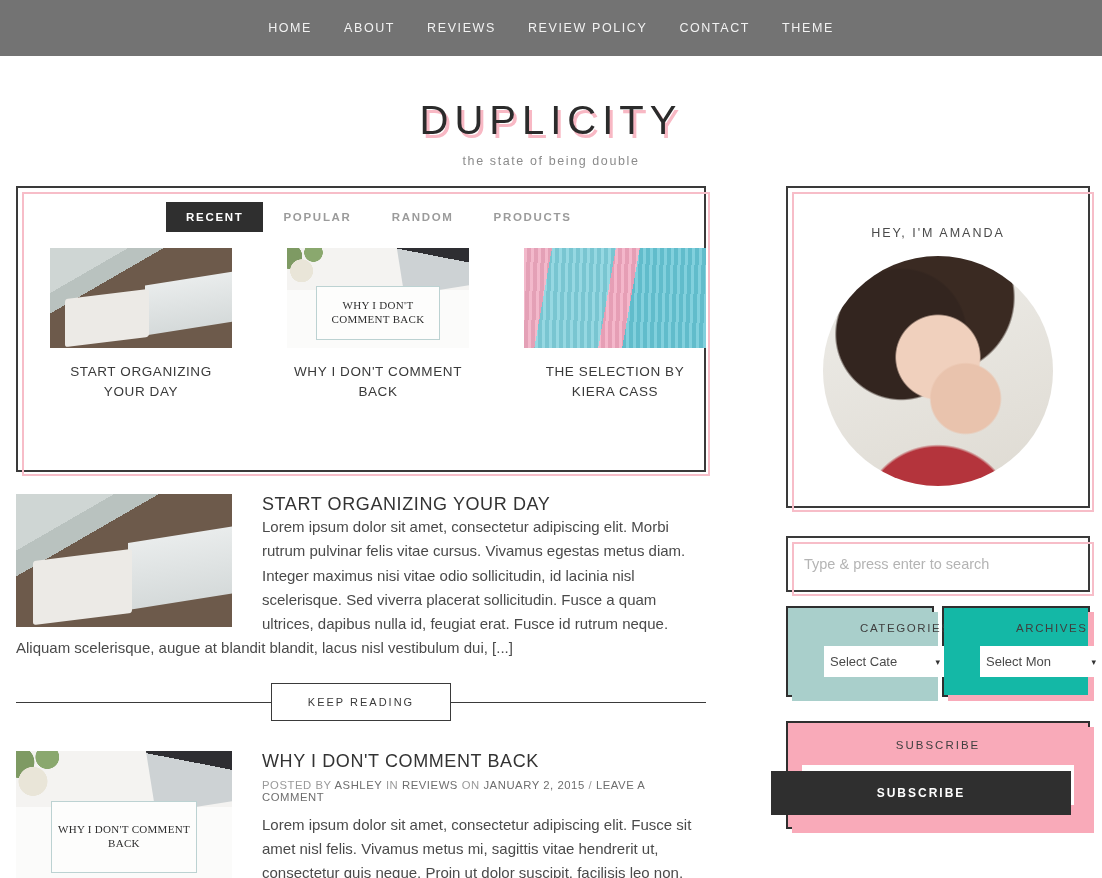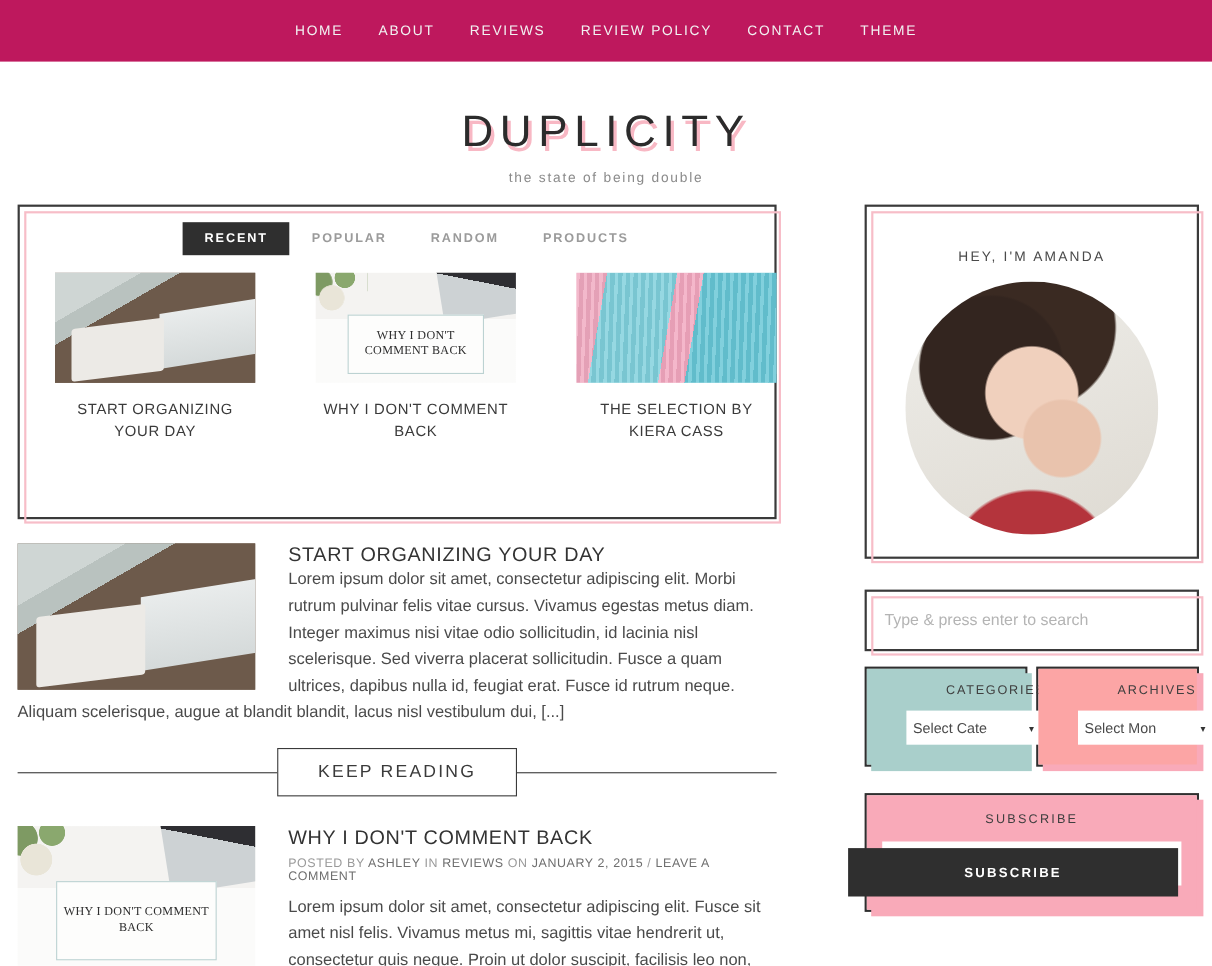--- a/index.html
+++ b/index.html
@@ -6,21 +6,21 @@
   html, body { margin:0; padding:0; }
   body {
     width:1102px; height:878px; overflow:hidden;
     background:#ffffff;
     font-family:"Liberation Sans", sans-serif;
     color:#3a3a3a;
   }
 
   
   .topnav{
-    height:56px; background:#be185d;
+    height:56px; background:#737373;
     display:flex; align-items:center; justify-content:center;text-align:center;
   }
   .topnav ul{ list-style:none; margin:0; padding:0; display:flex; }
   .topnav li a{
     display:block; color:#f2f2f2; text-decoration:none;
     font-size:12.5px; letter-spacing:1.6px; padding:0 16px;
     font-family:"Liberation Sans", sans-serif;
   }
 
   
@@ -133,21 +133,21 @@
   .keep-wrap{
     position:relative; height:54px; margin-top:14px;
     display:flex; align-items:center; justify-content:center;
   }
   .keep-wrap:before{
     content:""; position:absolute; left:0; right:0; top:50%;
     border-top:1px solid #3a3a3a;
   }
   .keep-btn{
     position:relative; background:#fff; border:1px solid #3a3a3a;
-    padding:12px 36px; font-size:16px; letter-spacing:2px; color:#3a3a3a;
+    padding:12px 36px; font-size:11px; letter-spacing:2px; color:#3a3a3a;
     cursor:pointer; font-family:"Liberation Sans", sans-serif;
   }
 
   
   .w-about{ padding:18px 14px 20px; text-align:center; }
   .w-title{
     font-size:12.5px; letter-spacing:2px; color:#4a4a4a; margin:20px 0 16px;
   }
   .avatar{
     width:230px; height:230px; border-radius:50%; margin:0 auto;
@@ -171,21 +171,21 @@
 
   .row2{ display:flex; gap:8px; margin-top:14px; }
   .boxw{ position:relative; border:2px solid #2f2f2f; width:148px; }
   .boxw .inner{ padding:14px 12px 18px; text-align:center; }
   .boxw:before{
     content:""; position:absolute; left:4px; top:4px; right:-6px; bottom:-6px;
     z-index:0; pointer-events:none;
   }
   .boxw.teal .inner{ background:#a9cfcb; }
   .boxw.teal:before{ background:#a9cfcb; }
-  .boxw.pink .inner{ background:#fca5a5; }
+  .boxw.pink .inner{ background:#14b8a6; }
   .boxw.pink:before{ background:#f9aab9; }
   .boxw .inner, .boxw .bw-title, .boxw select{ position:relative; z-index:1;padding-left:36px; }
   .bw-title{ font-size:11.5px; letter-spacing:1.6px; color:#3f3f3f; margin-bottom:12px; }
   .bw-select{
     width:122px; background:#fff; border:0; padding:8px 6px;
     font-size:13px; color:#4a4a4a; text-align:left;
     display:flex; align-items:center; justify-content:space-between;
     font-family:"Liberation Sans", sans-serif; cursor:pointer;
     margin:0 auto;
   }

